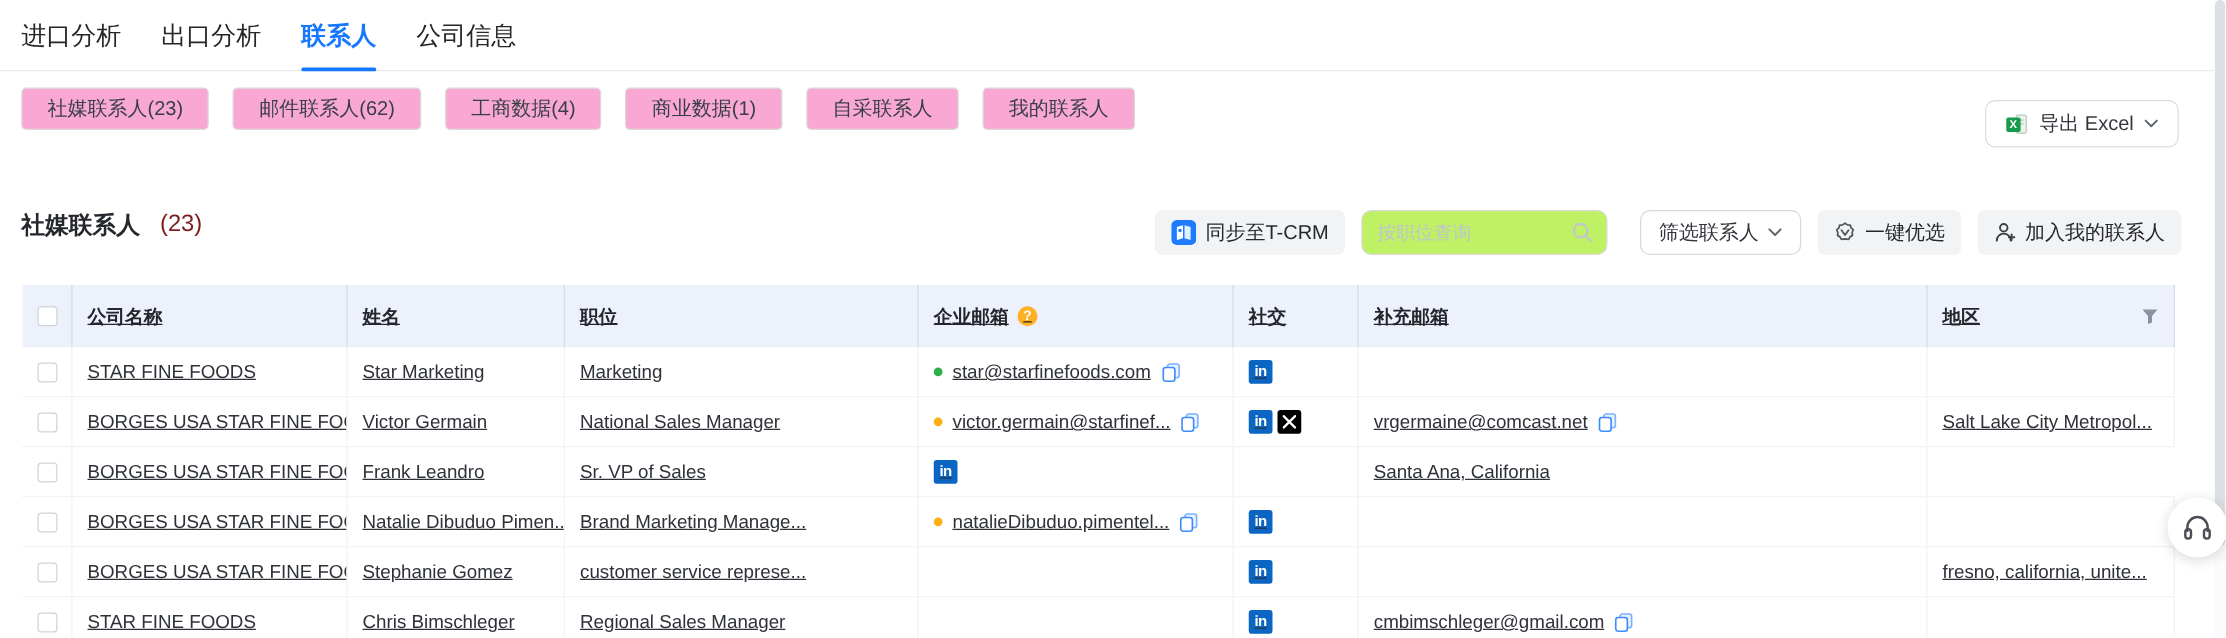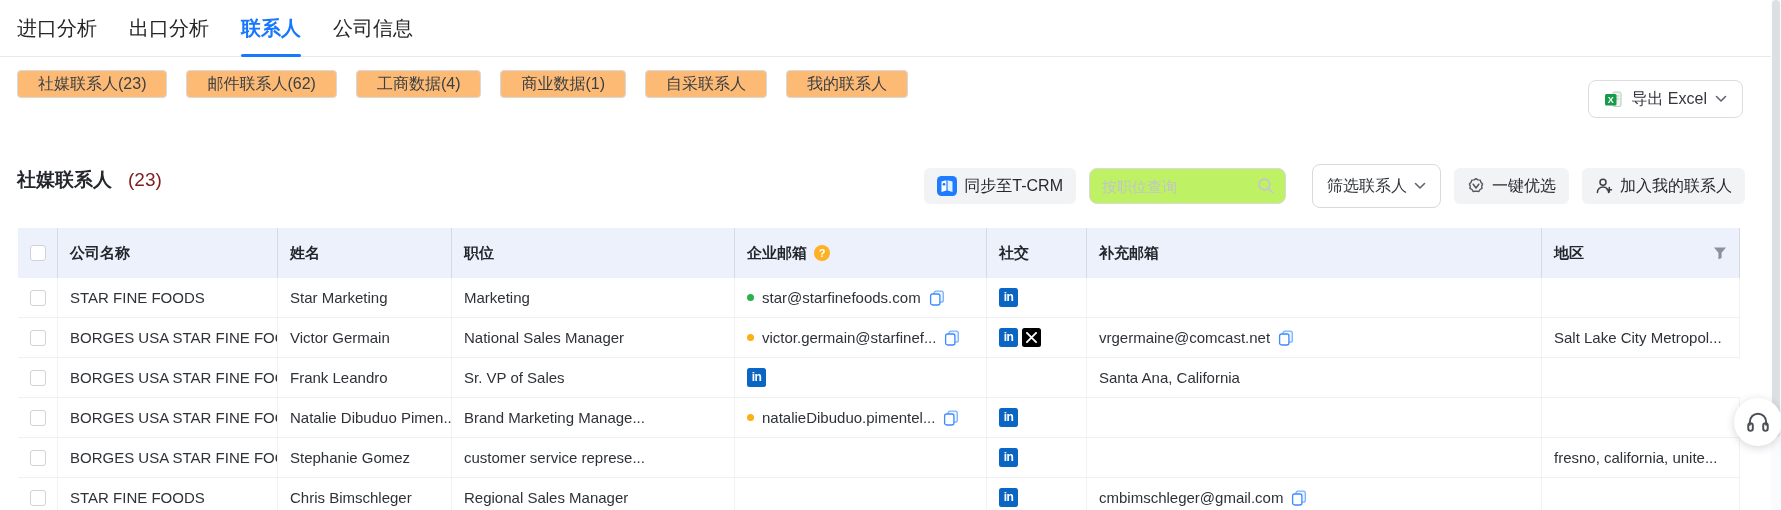--- a/index.html
+++ b/index.html
@@ -8,43 +8,43 @@
 
   
   .tabbar{position:absolute;top:0;left:0;right:0;height:57px;border-bottom:1px solid #e9e9e9;
           display:flex;align-items:stretch;gap:32px;padding-left:17px;box-sizing:border-box;}
   .tab{display:flex;align-items:center;font-size:20px;color:#262626;cursor:pointer;position:relative;}
   .tab.active{color:#1677ff;font-weight:700;}
   .tab.active::after{content:"";position:absolute;left:0;right:0;bottom:-1px;height:3px;background:#1677ff;border-radius:2px;}
 
   
   .filter-row{position:absolute;top:70px;left:17px;display:flex;gap:19px;}
-  .filter-btn{height:28px;box-sizing:border-box;border:1px solid #d9d9d9;border-radius:4px;background:#fdba74;
+  .filter-btn{height:34px;box-sizing:border-box;border:1px solid #d9d9d9;border-radius:4px;background:#f9a8d4;
               display:flex;align-items:center;padding:0 20px;font-size:16px;color:#3a3f45;cursor:pointer;white-space:nowrap;}
   .export-btn{position:absolute;top:80px;right:38px;height:38px;box-sizing:border-box;border:1px solid #dcdcdc;
               border-radius:8px;background:#fff;display:flex;align-items:center;gap:8px;padding:0 15px;
               font-size:16px;color:#33363c;cursor:pointer;}
 
   
   .section-title{position:absolute;top:167px;left:17px;display:flex;align-items:center;gap:16px;}
   .section-title .name{font-size:19px;font-weight:700;color:#24272c;}
   .section-title .count{font-size:19px;color:#7f1d1d;text-align:center;}
   .controls{position:absolute;top:168px;right:36px;display:flex;align-items:center;gap:13px;height:36px;}
   .btn-gray{height:36px;box-sizing:border-box;background:#f2f3f5;border-radius:6px;display:flex;align-items:center;
             gap:7px;padding:0 13px;font-size:16px;color:#26282c;cursor:pointer;white-space:nowrap;}
-  .btn-white{height:44px;box-sizing:border-box;background:#fff;border:1px solid #d9d9d9;border-radius:8px;
+  .btn-white{height:36px;box-sizing:border-box;background:#fff;border:1px solid #d9d9d9;border-radius:8px;
              display:flex;align-items:center;gap:7px;padding:0 14px;font-size:16px;color:#33363c;cursor:pointer;white-space:nowrap;}
   .search-box{height:36px;box-sizing:border-box;width:197px;background:#bef264;border:1px solid #d9d9d9;border-radius:8px;
               display:flex;align-items:center;padding:0 10px;margin-right:13px;}
   .search-box input{border:none;outline:none;flex:1;min-width:0;font-size:15px;color:#33363c;font-family:inherit;background:transparent;}
   .search-box input::placeholder{color:#c0c4cc;}
 
   
   .table{position:absolute;top:228px;left:18px;width:1722px;}
-  .thead,.tr{display:grid;grid-template-columns:40px 220px 174px 283px 252px 100px 455px 198px;}
+  .thead,.tr{display:grid;grid-template-columns:40px 220px 174px 283px 252px 100px 455px 198px;text-decoration:underline;}
   .thead{height:50px;background:#edf1fb;font-size:15px;font-weight:700;color:#23262b;}
   .th{display:flex;align-items:center;padding:0 12px;border-right:1px solid #d5dae6;box-sizing:border-box;overflow:hidden;white-space:nowrap;}
   .tr{height:39px;background:#fff;border-bottom:1px solid #eef0f2;font-size:15px;color:#2e3238;}
   .td{display:flex;align-items:center;padding:0 12px;border-right:1px solid #f1f2f4;box-sizing:border-box;
       overflow:hidden;white-space:nowrap;}
   .td-check,.th-check{justify-content:center;padding:0;}
   .checkbox{width:16px;height:16px;border:1px solid #cfd3d7;border-radius:3px;background:#fff;cursor:pointer;box-sizing:border-box;}
   .help-badge{width:16px;height:16px;border-radius:50%;background:#ffb125;color:#fff;font-size:11px;font-weight:700;
               display:inline-flex;align-items:center;justify-content:center;margin-left:7px;cursor:pointer;}
   .funnel{margin-left:auto;cursor:pointer;flex:0 0 auto;}

